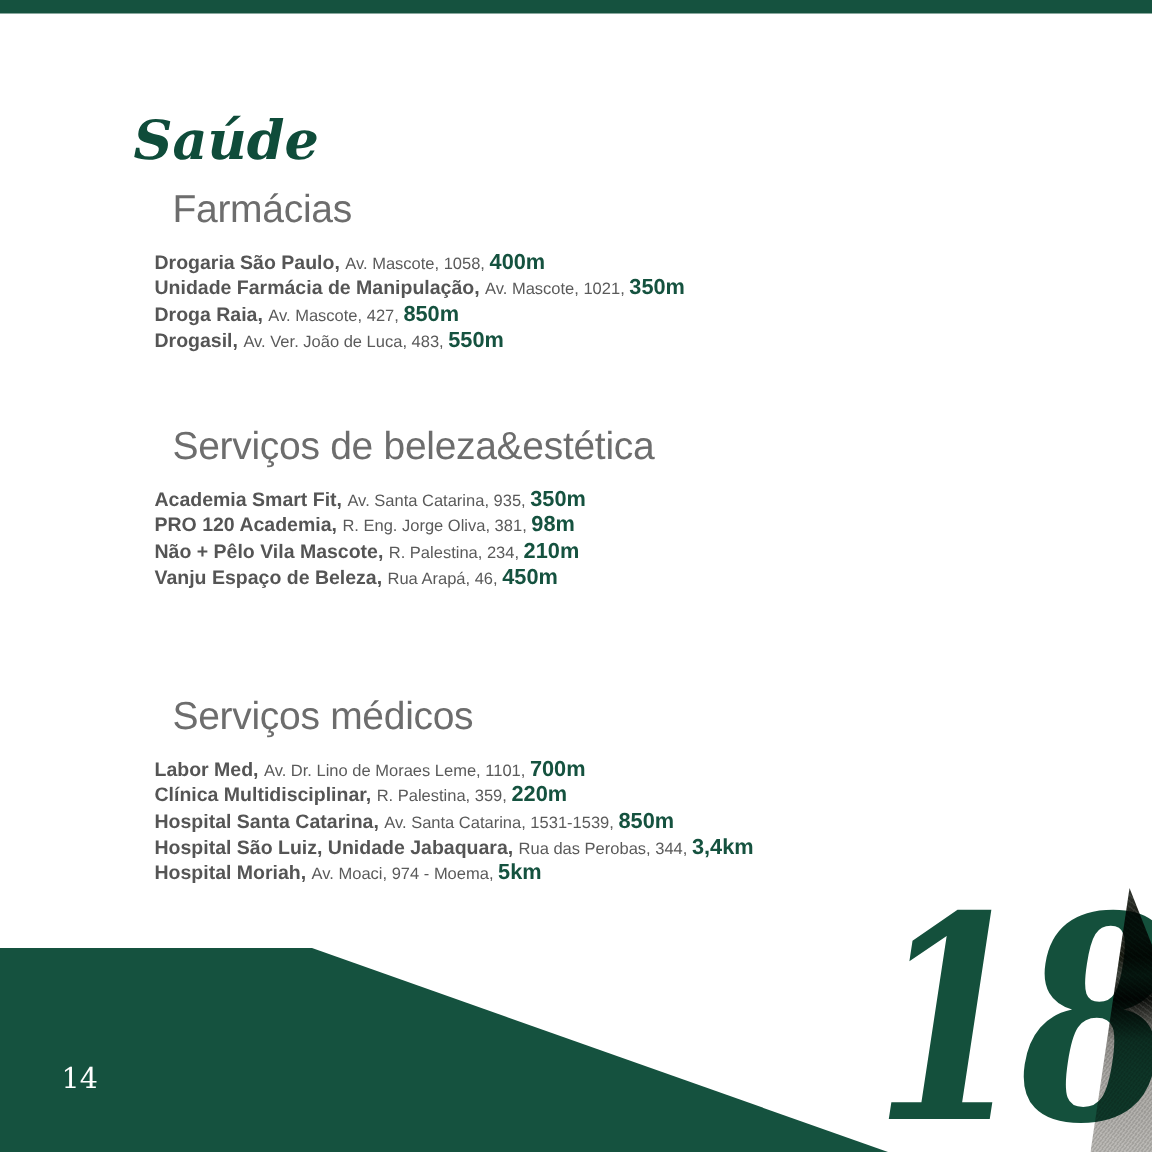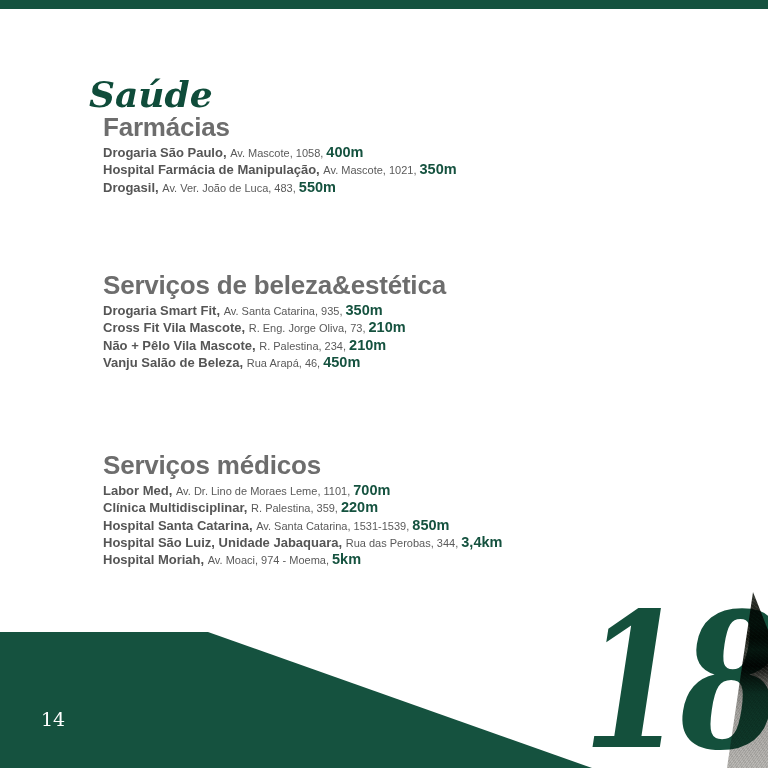--- a/index.html
+++ b/index.html
@@ -20,22 +20,22 @@
     font-style: italic; font-weight: 600;
     font-size: 36px; line-height: 1.2;
     color: #0f4c3a;
   }
   #sections { position: absolute; left: 103px; top: 0; width: 600px; }
   section { position: absolute; left: 0; width: 600px; }
   section:nth-of-type(1) { top: 112px; }
   section:nth-of-type(2) { top: 270px; }
   section:nth-of-type(3) { top: 450px; }
   section h2 {
-    margin: 0;
-    font-size: 26px; font-weight: 700;
+    margin: 12px;
+    font-size: 26px; font-weight: 400;
     letter-spacing: -0.2px;
     color: #6d6d6d; line-height: 31px;
   }
   section .list { margin-top: 1px; }
   .item { line-height: 16.25px; white-space: nowrap; }
   .item .name { font-size: 13px; font-weight: 600; color: #555555; }
   .item .addr { font-size: 11px; font-weight: 400; color: #5a5a5a; }
   .item .dist { font-size: 14.5px; font-weight: 700; color: #15523f; }
   .corner-polygon {
     position: absolute; top: 0; left: 0;
@@ -79,31 +79,32 @@
 
 <div class="topbar"></div>
 
 <h1 class="page-title">Saúde</h1>
 
 <div id="sections">
     <section>
       <h2>Farmácias</h2>
       <div class="list">
         <div class="item"><span class="name">Drogaria São Paulo, </span><span class="addr">Av. Mascote, 1058, </span><span class="dist">400m</span></div>
-        <div class="item"><span class="name">Hospital Farmácia de Manipulação, </span><span class="addr">Av. Mascote, 1021, </span><span class="dist">350m</span></div>
+        <div class="item"><span class="name">Unidade Farmácia de Manipulação, </span><span class="addr">Av. Mascote, 1021, </span><span class="dist">350m</span></div>
+        <div class="item"><span class="name">Droga Raia, </span><span class="addr">Av. Mascote, 427, </span><span class="dist">850m</span></div>
         <div class="item"><span class="name">Drogasil, </span><span class="addr">Av. Ver. João de Luca, 483, </span><span class="dist">550m</span></div>
       </div>
     </section>
     <section>
       <h2>Serviços de beleza&amp;estética</h2>
       <div class="list">
-        <div class="item"><span class="name">Drogaria Smart Fit, </span><span class="addr">Av. Santa Catarina, 935, </span><span class="dist">350m</span></div>
-        <div class="item"><span class="name">Cross Fit Vila Mascote, </span><span class="addr">R. Eng. Jorge Oliva, 73, </span><span class="dist">210m</span></div>
+        <div class="item"><span class="name">Academia Smart Fit, </span><span class="addr">Av. Santa Catarina, 935, </span><span class="dist">350m</span></div>
+        <div class="item"><span class="name">PRO 120 Academia, </span><span class="addr">R. Eng. Jorge Oliva, 381, </span><span class="dist">98m</span></div>
         <div class="item"><span class="name">Não + Pêlo Vila Mascote, </span><span class="addr">R. Palestina, 234, </span><span class="dist">210m</span></div>
-        <div class="item"><span class="name">Vanju Salão de Beleza, </span><span class="addr">Rua Arapá, 46, </span><span class="dist">450m</span></div>
+        <div class="item"><span class="name">Vanju Espaço de Beleza, </span><span class="addr">Rua Arapá, 46, </span><span class="dist">450m</span></div>
       </div>
     </section>
     <section>
       <h2>Serviços médicos</h2>
       <div class="list">
         <div class="item"><span class="name">Labor Med, </span><span class="addr">Av. Dr. Lino de Moraes Leme, 1101, </span><span class="dist">700m</span></div>
         <div class="item"><span class="name">Clínica Multidisciplinar, </span><span class="addr">R. Palestina, 359, </span><span class="dist">220m</span></div>
         <div class="item"><span class="name">Hospital Santa Catarina, </span><span class="addr">Av. Santa Catarina, 1531-1539, </span><span class="dist">850m</span></div>
         <div class="item"><span class="name">Hospital São Luiz, Unidade Jabaquara, </span><span class="addr">Rua das Perobas, 344, </span><span class="dist">3,4km</span></div>
         <div class="item"><span class="name">Hospital Moriah, </span><span class="addr">Av. Moaci, 974 - Moema, </span><span class="dist">5km</span></div>

